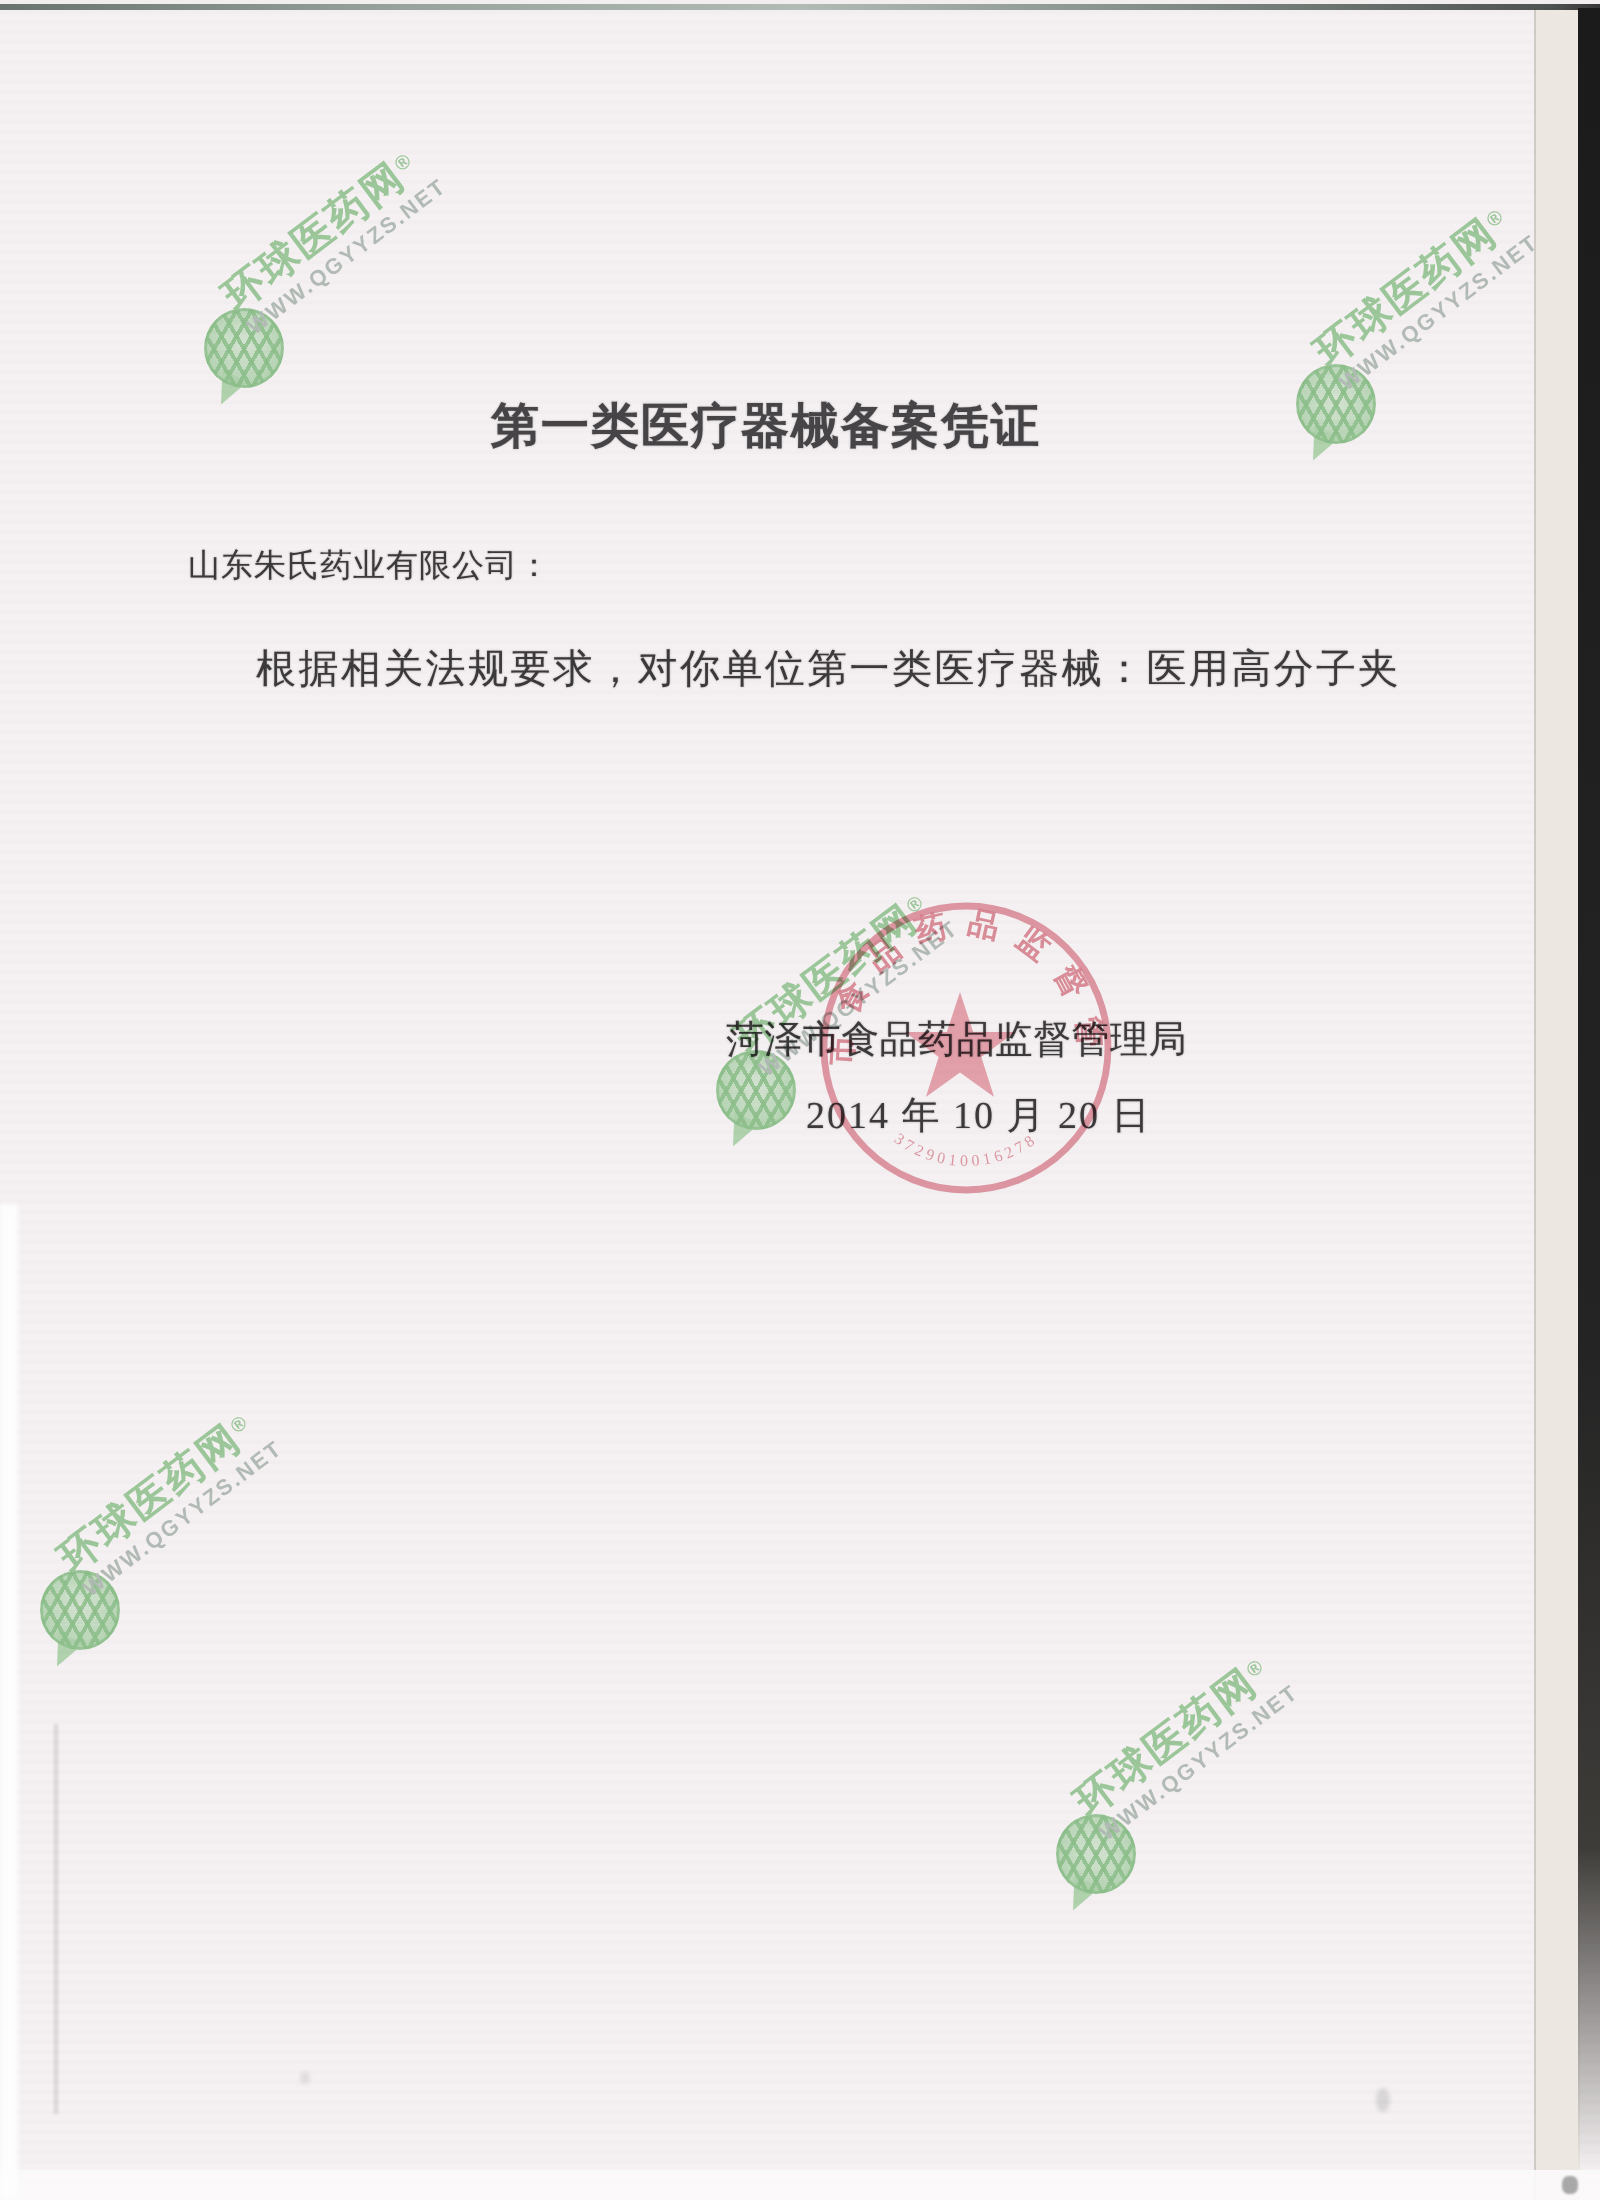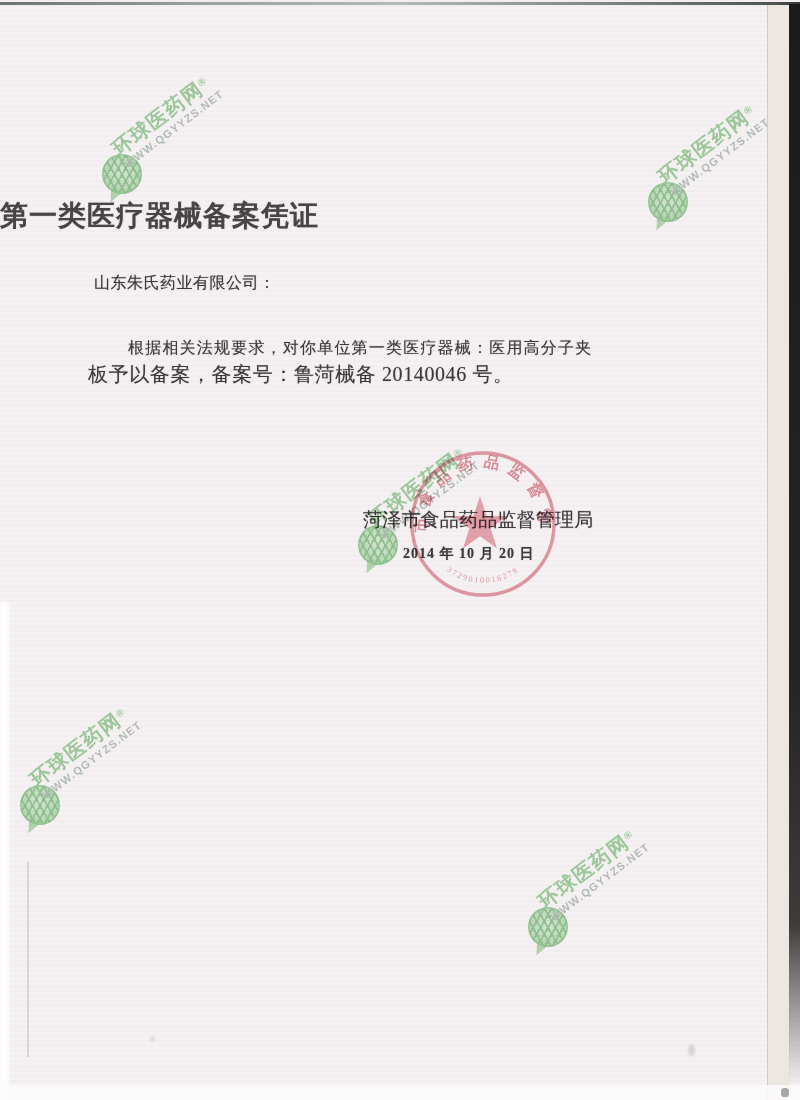--- a/index.html
+++ b/index.html
@@ -30,27 +30,27 @@
     background:rgba(130,130,130,0.25); filter:blur(0.7px);}
   .speck-a{position:absolute; left:688px; top:1044px; width:7px; height:12px; z-index:2;
     background:rgba(120,120,120,0.22); border-radius:50%; filter:blur(1px);}
   .speck-b{position:absolute; left:150px; top:1036px; width:5px; height:6px; z-index:2;
     background:rgba(130,130,130,0.18); border-radius:50%; filter:blur(1px);}
   .speck-c{position:absolute; left:781px; top:1088px; width:8px; height:9px; z-index:10;
     background:rgba(70,70,70,0.45); border-radius:40%; filter:blur(0.5px);}
 
   
   .txt{position:absolute; z-index:3; color:#3c393b; text-shadow:0 0 1px rgba(80,76,78,0.5); white-space:nowrap;}
-  .doc-title{left:0; right:34px; top:197px; text-align:left; font-size:28px; font-weight:600;
+  .doc-title{left:0; right:34px; top:197px; text-align:center; font-size:24px; font-weight:600;
     letter-spacing:1px; font-family:"Liberation Sans", sans-serif; color:#464446;}
   .recipient{left:94px; top:273px; font-size:16px; letter-spacing:0.5px;}
-  .body-line1{left:128px; top:321px; font-size:16px; letter-spacing:1.2px;margin-top:17px;}
+  .body-line1{left:128px; top:321px; font-size:20px; letter-spacing:1.2px;}
   .body-line2{left:88px; top:361px; font-size:20px; letter-spacing:0.6px;}
   .issuer{left:363px; top:507px; font-size:19px; letter-spacing:0.2px;}
-  .date-line{left:403px; top:545px; font-size:14px; letter-spacing:1px;font-weight:bold;}
+  .date-line{left:403px; top:545px; font-size:19px; letter-spacing:1px;}
 
   
   .seal{position:absolute; left:403px; top:444px; width:160px; height:160px; z-index:5;
     mix-blend-mode:multiply; opacity:0.92;}
 
   
   .wm{position:absolute; width:160px; height:142px; z-index:4; mix-blend-mode:multiply; opacity:0.95;}
   .wm-1{left:102px; top:54px;}
   .wm-2{left:648px; top:82px;}
   .wm-3{left:358px; top:425px;}
@@ -83,21 +83,20 @@
   <div class="edge-bottom"></div>
   <div class="edge-left-tear"></div>
   <div class="scratch-line"></div>
   <div class="speck-a"></div>
   <div class="speck-b"></div>
   <div class="speck-c"></div>
 
   <div class="txt doc-title">第一类医疗器械备案凭证</div>
   <div class="txt recipient">山东朱氏药业有限公司：</div>
   <div class="txt body-line1">根据相关法规要求，对你单位第一类医疗器械：医用高分子夹</div>
-  <div class="txt body-line2">板予以备案，备案号：鲁菏械备 20140046 号。</div>
   <div class="txt issuer">菏泽市食品药品监督管理局</div>
   <div class="txt date-line">2014 年 10 月 20 日</div>
 
   <svg class="seal" viewBox="0 0 160 160" xmlns="http://www.w3.org/2000/svg">
     <defs>
       <path id="sealArcTop" d="M 26.4 99.5 A 57 57 0 1 1 133.6 99.5" fill="none"></path>
       <path id="sealArcBottom" d="M 34.8 117.9 A 59 59 0 0 0 125.2 117.9" fill="none"></path>
     </defs>
     <circle cx="80" cy="80" r="71" fill="none" stroke="#dd7f8d" stroke-width="3.4" opacity="0.82"></circle>
     <polygon transform="translate(77,81)" points="0,-29 6.58,-9.06 27.58,-8.96 10.65,3.46 17.05,23.46 0,11.2 -17.05,23.46 -10.65,3.46 -27.58,-8.96 -6.58,-9.06" fill="#e7929f" opacity="0.85"></polygon>

